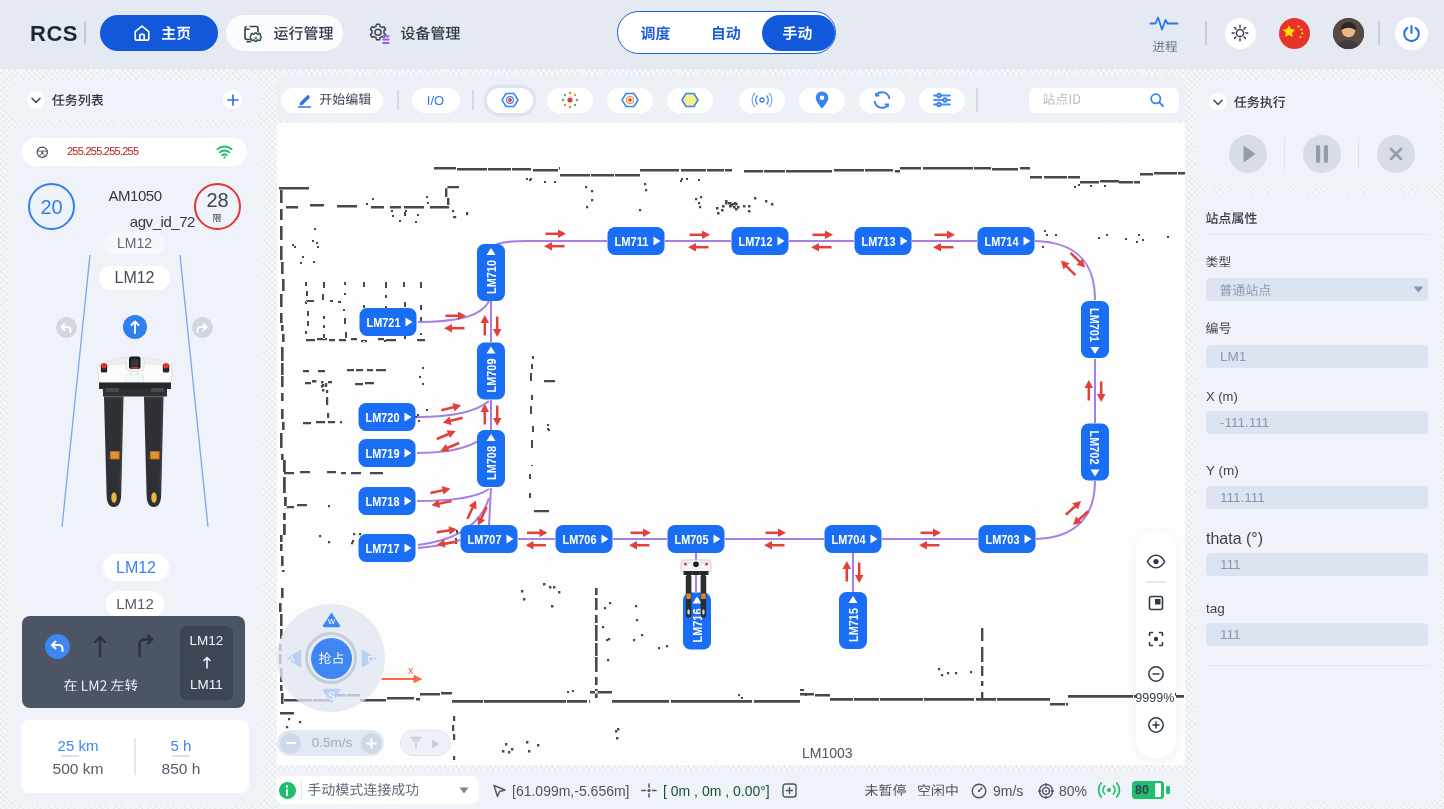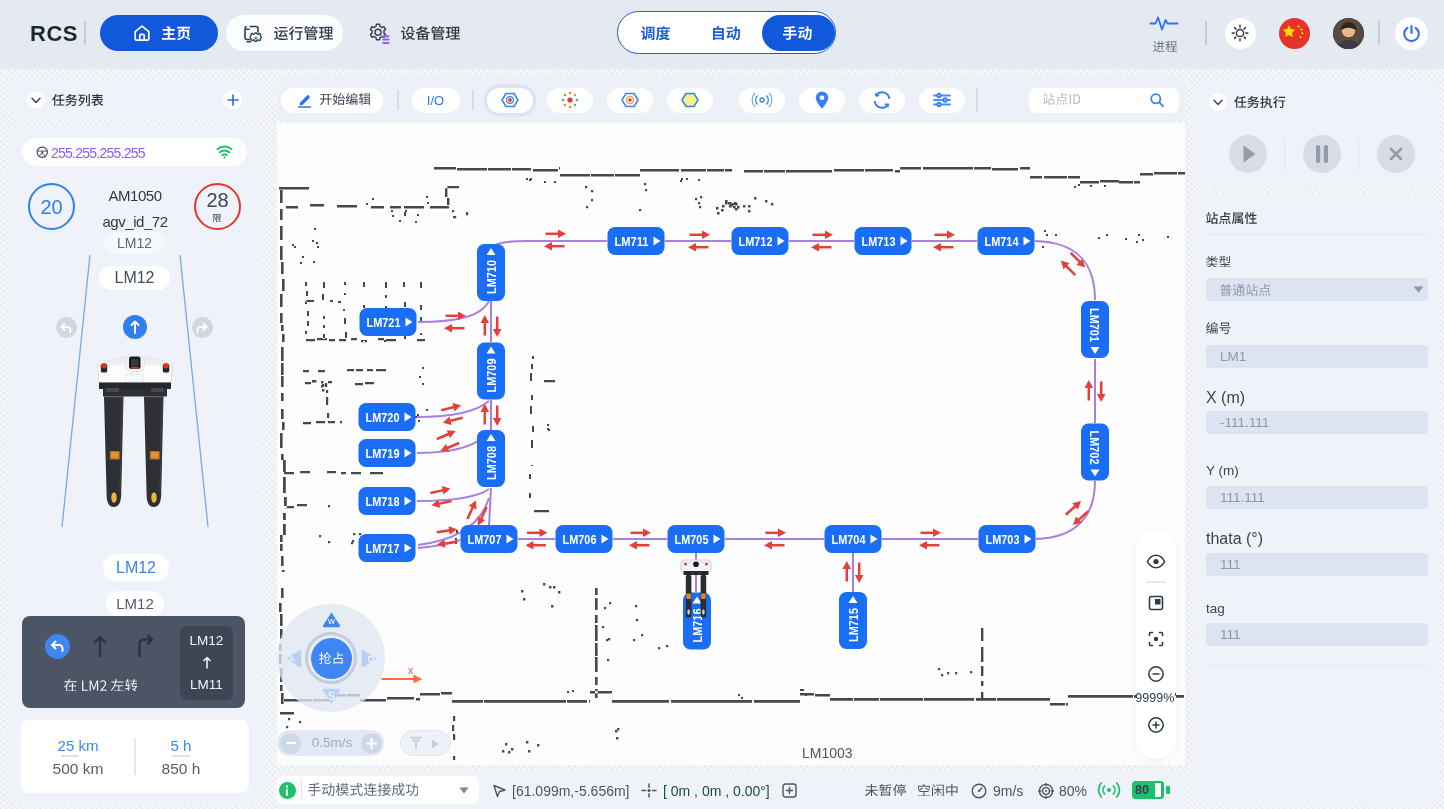--- a/index.html
+++ b/index.html
@@ -116,38 +116,38 @@
 <svg class="abs" style="left:226.5px;top:93.5px" width="12" height="12" viewBox="0 0 12 12" stroke="#2f72ee" stroke-width="1.7" stroke-linecap="round">
     <path d="M6 1v10M1 6h10"></path>
   </svg>
 <div class="card" style="left:8px;top:127px;width:254px;height:677px"></div>
 <div class="abs" style="left:22px;top:138px;width:225px;height:28px;background:#fff;border-radius:14px"></div>
 <svg class="abs" style="left:36px;top:146px" width="12.5" height="12.5" viewBox="0 0 16 16" fill="none" stroke="#3a4450" stroke-width="1.45">
     <circle cx="8" cy="8" r="6.6"></circle>
     <path d="M1.6 6.5h12.8M8 6.5v2.2M4.5 13.6C5 11 6 9.8 8 9.8s3 1.2 3.5 3.8" stroke-width="1.1"></path>
     <circle cx="8" cy="8.6" r="1.1" fill="#333d4b" stroke="none"></circle>
   </svg>
-<div class="abs" style="left:51px;top:144.5px;font-size:14px;color:#8b5cf6;letter-spacing:-.75px">255.255.255.255</div>
+<div class="abs" style="left:67px;top:144.5px;font-size:11px;color:#b91c1c;letter-spacing:-.75px">255.255.255.255</div>
 <svg class="abs" style="left:216px;top:144px" width="17" height="15" viewBox="0 0 17 15" fill="none" stroke="#1fbf6e" stroke-linecap="round">
     <path d="M1.4 5.2a10.6 10.6 0 0 1 14.2 0" stroke-width="1.9"></path>
     <path d="M3.8 8.3a7 7 0 0 1 9.4 0" stroke-width="1.9"></path>
     <path d="M6.2 11.2a3.6 3.6 0 0 1 4.6 0" stroke-width="1.9"></path>
     <circle cx="8.5" cy="13.3" r="1.1" fill="#1fbf6e" stroke="none"></circle>
   </svg>
 <div class="circ" style="left:28px;top:183px;width:47px;height:47px;border:2px solid #2f80ee;background:transparent"></div>
 <div class="abs" style="left:28px;top:196px;width:47px;text-align:center;font-size:20px;color:#2f80ee">20</div>
 <div class="circ" style="left:194px;top:183px;width:47px;height:47px;border:2px solid #e23730;background:transparent"></div>
 <div class="abs" style="left:194px;top:189px;width:47px;text-align:center;font-size:20px;color:#3c4554">28</div>
 <div style="position:absolute;left:213.4px;top:213.8px;line-height:0;">
     <svg width="8.3" height="8.4" viewBox="0.9 -7.6 8.3 8.4">
       <path d="M0.87 -7.59V0.74H1.51V-6.94H2.89C2.69 -6.31 2.41 -5.47 2.14 -4.80C2.82 -4.04 2.99 -3.38 2.99 -2.86C2.99 -2.56 2.94 -2.30 2.79 -2.19C2.71 -2.15 2.60 -2.12 2.50 -2.11C2.35 -2.10 2.16 -2.11 1.94 -2.12C2.05 -1.94 2.12 -1.66 2.12 -1.49C2.33 -1.48 2.57 -1.48 2.75 -1.51C2.95 -1.53 3.13 -1.59 3.25 -1.68C3.52 -1.88 3.63 -2.28 3.63 -2.79C3.63 -3.39 3.47 -4.08 2.78 -4.87C3.10 -5.63 3.45 -6.56 3.72 -7.34L3.26 -7.62L3.15 -7.59ZM7.70 -5.19V-4.01H4.90V-5.19ZM7.70 -5.79H4.90V-6.93H7.70ZM4.17 0.76C4.35 0.64 4.66 0.53 6.61 0.0C6.59 -0.15 6.57 -0.45 6.58 -0.65L4.90 -0.24V-3.38H5.81C6.29 -1.49 7.19 -0.03 8.68 0.69C8.79 0.49 9.01 0.22 9.17 0.08C8.41 -0.24 7.79 -0.77 7.32 -1.44C7.85 -1.76 8.47 -2.18 8.96 -2.57L8.49 -3.08C8.11 -2.73 7.51 -2.28 7.01 -1.96C6.77 -2.38 6.58 -2.87 6.44 -3.38H8.39V-7.56H4.20V-0.50C4.20 -0.10 4.00 0.09 3.86 0.17C3.96 0.31 4.11 0.60 4.17 0.76Z" fill="#3c4554"></path>
     </svg>
   </div>
 <div class="abs" style="left:75px;top:187px;width:120px;text-align:center;font-size:15px;color:#2f3a49;letter-spacing:-.45px">AM1050</div>
-<div class="abs" style="left:75px;top:213px;width:120px;text-align:center;font-size:15px;color:#2f3a49;letter-spacing:-.45px">agv_id_72</div>
+<div class="abs" style="left:75px;top:213px;width:120px;text-align:right;font-size:15px;color:#2f3a49;letter-spacing:-.45px">agv_id_72</div>
 <div class="abs" style="left:104px;top:232px;width:61px;height:22px;background:#f6f8fc;border-radius:11px;text-align:center;font-size:14px;color:#5e6878;line-height:22px">LM12</div>
 <div class="abs" style="left:99px;top:266px;width:71px;height:24px;background:#fff;border-radius:12px;text-align:center;font-size:16px;color:#434c5b;line-height:24px">LM12</div>
 <svg class="abs" style="left:40px;top:255px" width="190" height="275" viewBox="0 0 190 275" fill="none">
     <path d="M50 0 22 272" stroke="#79a8ee" stroke-width="1.3"></path>
     <path d="M140 0 168 272" stroke="#79a8ee" stroke-width="1.3"></path>
   </svg>
 <div class="circ" style="left:55.5px;top:317px;width:21px;height:21px;background:#d2d6de"></div>
 <svg class="abs" style="left:60px;top:322.5px" width="12" height="10" viewBox="0 0 12 10" fill="none" stroke="#fff" stroke-width="1.8" stroke-linecap="round" stroke-linejoin="round">
     <path d="M4.5 1 1.5 4l3 3"></path>
     <path d="M1.5 4h6a3 3 0 0 1 3 3v2"></path>
@@ -632,21 +632,21 @@
   </div>
 <svg class="abs" style="left:1413px;top:286px" width="11" height="7" viewBox="0 0 11 7">
     <path d="M0.5 0.5 5.5 6.5 10.5 0.5z" fill="#8d97a9"></path>
   </svg>
 <div style="position:absolute;left:1206.0px;top:322.0px;line-height:0;">
     <svg width="24.6" height="12.0" viewBox="0.5 -11.0 24.6 12.0">
       <path d="M0.52 -0.70 0.75 0.19C1.82 -0.23 3.19 -0.79 4.50 -1.34L4.32 -2.12C2.90 -1.57 1.48 -1.03 0.52 -0.70ZM0.79 -5.50C0.97 -5.59 1.27 -5.65 2.67 -5.85C2.17 -5.02 1.72 -4.35 1.51 -4.11C1.13 -3.61 0.86 -3.28 0.58 -3.22C0.69 -2.99 0.83 -2.55 0.88 -2.37C1.13 -2.52 1.53 -2.65 4.41 -3.31C4.37 -3.52 4.33 -3.87 4.34 -4.12L2.17 -3.67C3.09 -4.86 3.99 -6.32 4.73 -7.76L3.94 -8.22C3.72 -7.71 3.44 -7.20 3.19 -6.72L1.73 -6.56C2.47 -7.71 3.20 -9.18 3.73 -10.59L2.79 -10.92C2.33 -9.35 1.46 -7.63 1.18 -7.20C0.92 -6.76 0.71 -6.45 0.49 -6.38C0.60 -6.15 0.74 -5.69 0.79 -5.50ZM8.11 -4.55V-2.63H7.03V-4.55ZM8.78 -4.55H9.70V-2.63H8.78ZM6.25 -5.36V0.94H7.03V-1.86H8.11V0.61H8.78V-1.86H9.70V0.60H10.36V-1.86H11.32V0.09C11.32 0.18 11.28 0.21 11.19 0.22C11.10 0.22 10.87 0.22 10.58 0.21C10.69 0.42 10.78 0.73 10.80 0.95C11.27 0.95 11.57 0.92 11.80 0.81C12.04 0.68 12.09 0.45 12.09 0.10V-5.37L11.32 -5.36ZM10.36 -4.55H11.32V-2.63H10.36ZM7.86 -10.74C8.07 -10.37 8.28 -9.91 8.42 -9.52H5.38V-6.69C5.38 -4.69 5.26 -1.81 4.08 0.27C4.28 0.36 4.68 0.65 4.84 0.82C6.04 -1.29 6.27 -4.35 6.28 -6.47H11.96V-9.52H9.48C9.32 -9.95 9.06 -10.54 8.78 -11.00ZM6.28 -8.68H11.05V-7.29H6.28Z M16.38 -9.52H22.57V-7.75H16.38ZM15.40 -10.39V-6.89H23.59V-10.39ZM13.82 -5.72V-4.82H16.50C16.24 -4.02 15.91 -3.12 15.64 -2.48H22.45C22.20 -0.97 21.94 -0.25 21.62 0.01C21.46 0.12 21.31 0.13 20.99 0.13C20.63 0.13 19.68 0.12 18.77 0.03C18.95 0.30 19.08 0.68 19.11 0.96C20.01 1.01 20.86 1.03 21.31 1.00C21.81 0.99 22.13 0.91 22.44 0.65C22.92 0.23 23.24 -0.74 23.56 -2.92C23.58 -3.07 23.61 -3.37 23.61 -3.37H17.09L17.58 -4.82H25.13V-5.72Z" fill="#3c4554"></path>
     </svg>
   </div>
 <div class="abs" style="left:1206px;top:344.5px;width:222px;height:23px;background:#dce3f1;border-radius:4px;font-size:13.5px;color:#8d97a9;line-height:23px;padding-left:14px">LM1</div>
-<div class="abs" style="left:1206px;top:389px;font-size:16px;color:#3c4554">X (m)</div>
+<div class="abs" style="left:1206px;top:389px;font-size:13px;color:#3c4554">X (m)</div>
 <div class="abs" style="left:1206px;top:411px;width:222px;height:23px;background:#dce3f1;border-radius:4px;font-size:13.5px;color:#8d97a9;line-height:23px;padding-left:14px">-111.111</div>
 <div class="abs" style="left:1206px;top:462.5px;font-size:13.5px;color:#3c4554">Y (m)</div>
 <div class="abs" style="left:1206px;top:486px;width:222px;height:23px;background:#dce3f1;border-radius:4px;font-size:13.5px;color:#8d97a9;line-height:23px;padding-left:14px">111.111</div>
 <div class="abs" style="left:1206px;top:530px;font-size:16px;color:#3c4554">thata (°)</div>
 <div class="abs" style="left:1206px;top:553px;width:222px;height:23px;background:#dce3f1;border-radius:4px;font-size:13.5px;color:#8d97a9;line-height:23px;padding-left:14px">111</div>
 <div class="abs" style="left:1206px;top:600.5px;font-size:13.5px;color:#3c4554">tag</div>
 <div class="abs" style="left:1206px;top:622.5px;width:222px;height:23px;background:#dce3f1;border-radius:4px;font-size:13.5px;color:#8d97a9;line-height:23px;padding-left:14px">111</div>
 <div class="abs" style="left:1206px;top:665px;width:223px;height:1.2px;background:#e2e6ee"></div>
 <div class="abs" style="left:277px;top:771px;width:908px;height:38px;background:#eff2f8;border-radius:8px 8px 0 0"></div>
 <div class="abs" style="left:276px;top:776px;width:203px;height:28px;background:#fff;border-radius:7px"></div>

